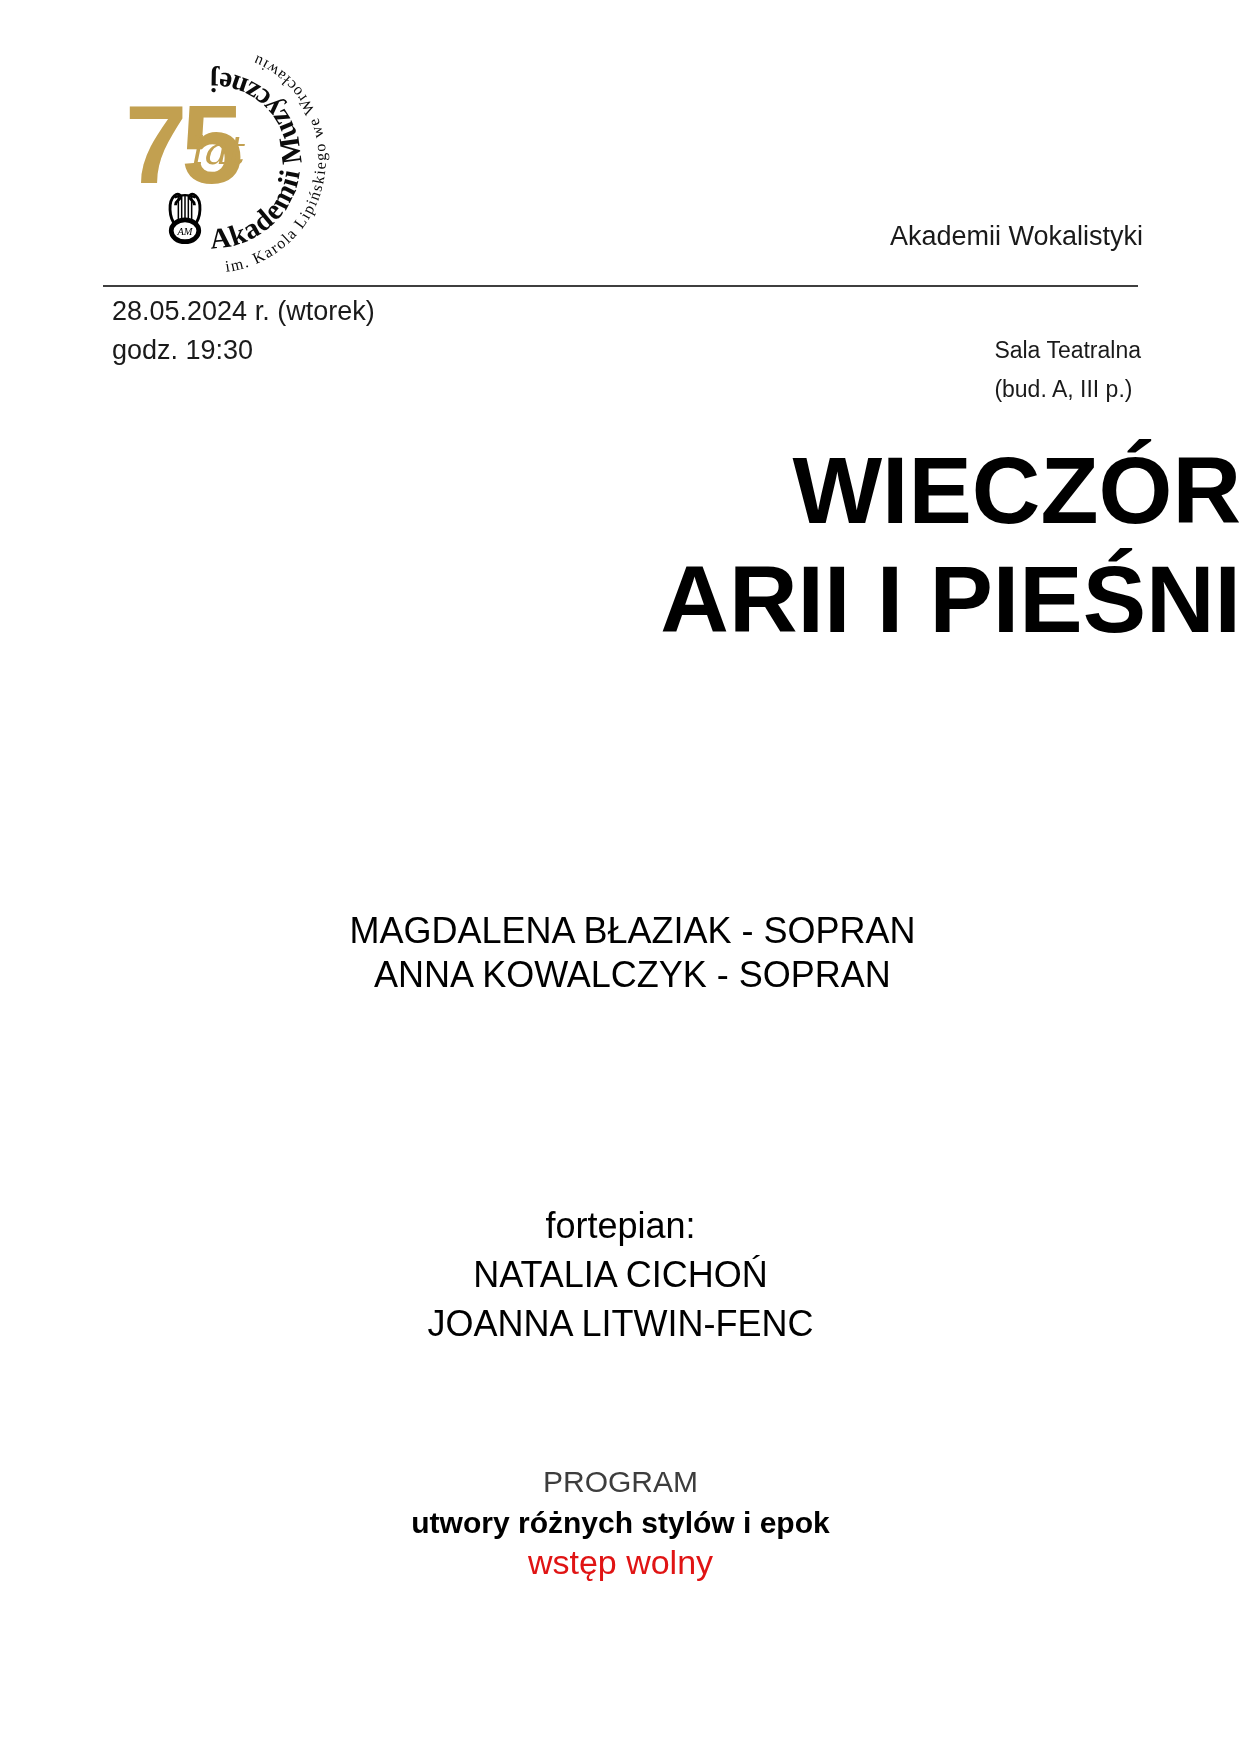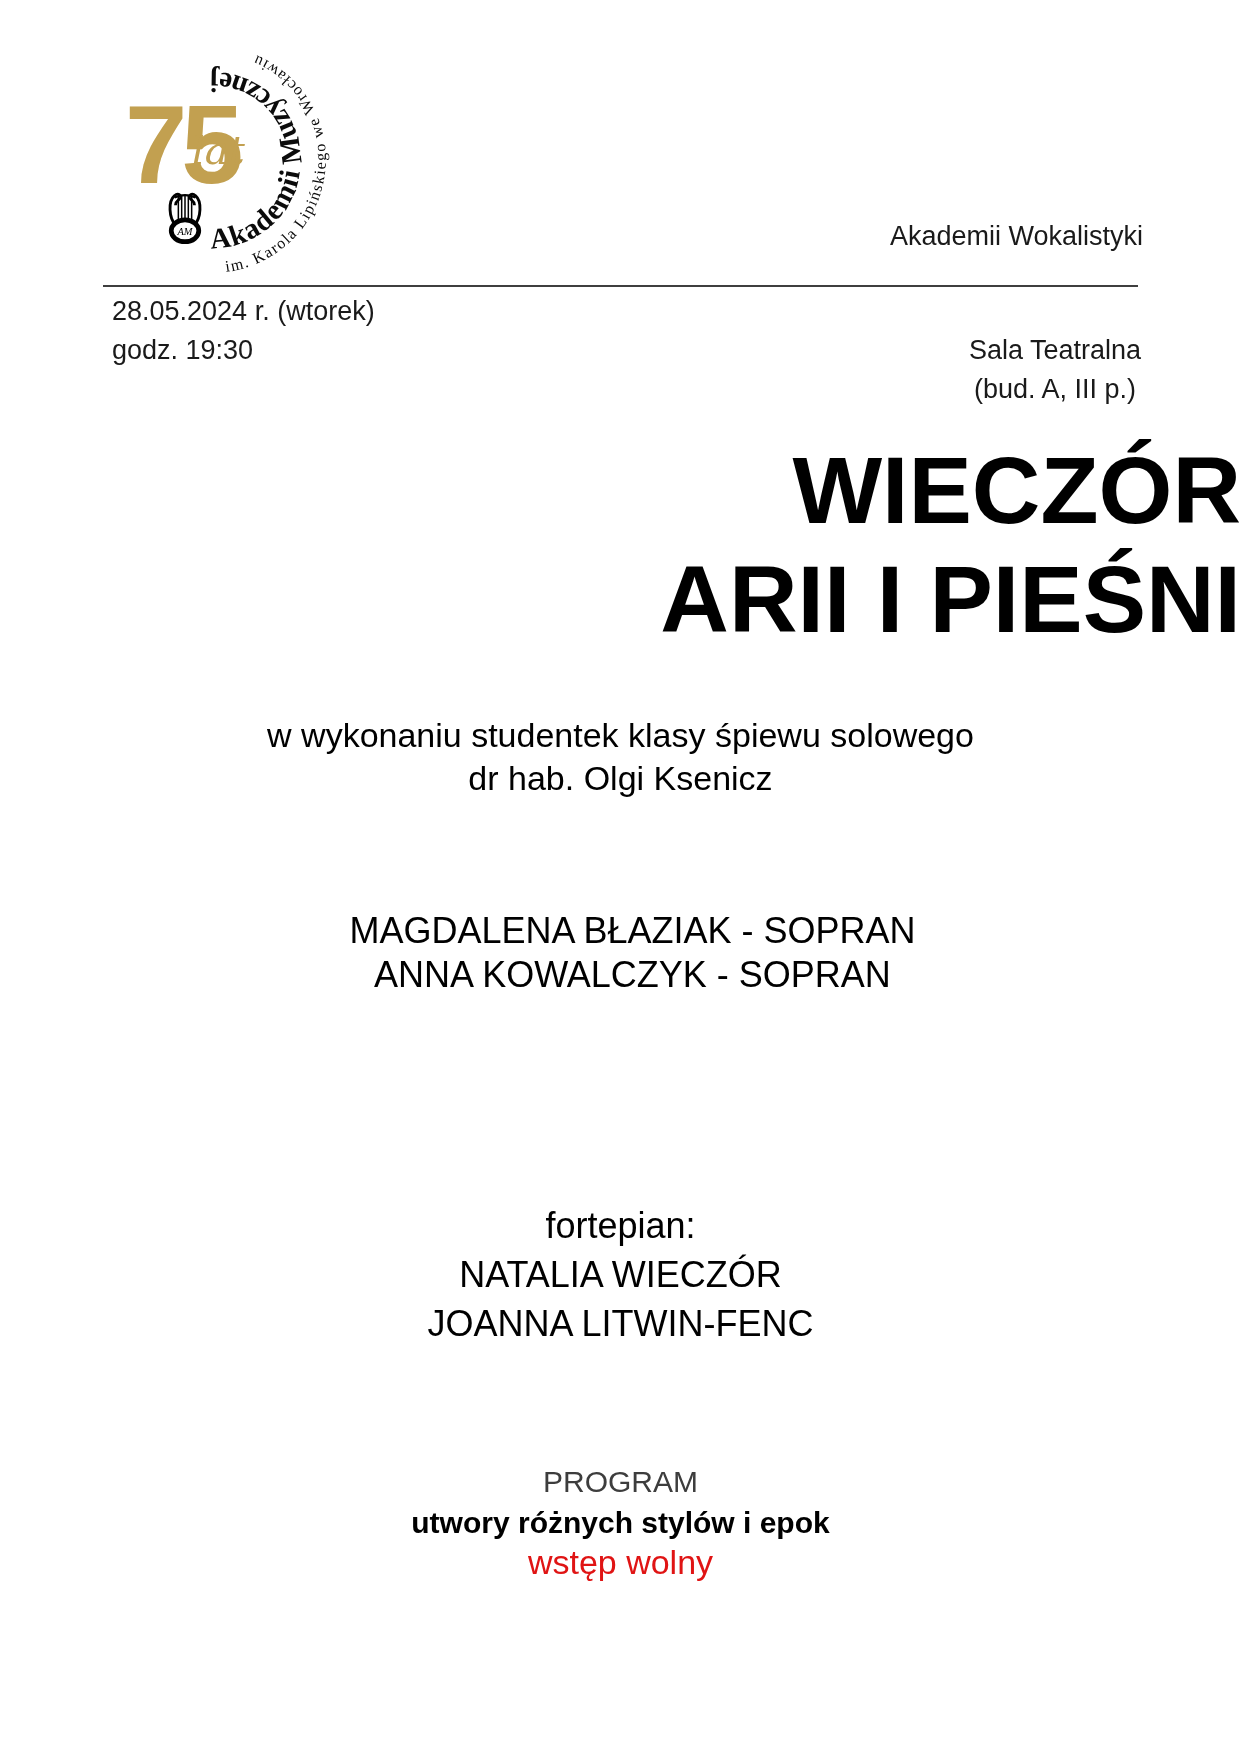--- a/index.html
+++ b/index.html
@@ -26,21 +26,21 @@
   .rule {
     position:absolute; top:285px; left:103px; width:1035px; height:0;
     border-top:2px solid var(--rule);
   }
   .datetime {
     position:absolute; top:292px; left:112px;
     font-size:27px; line-height:39px; color:var(--ink2);
   }
   .venue {
     position:absolute; top:331px; right:100px;
-    font-size:27px; line-height:39px; text-align:center; color:var(--ink2);
+    font-size:23px; line-height:39px; text-align:left; color:var(--ink2);
   }
   
   .center { position:absolute; left:0; width:100%; text-align:center; }
   .title    { top:436px; font-size:95px; font-weight:bold; line-height:109px; color:#000;text-align:right; }
   .subtitle { top:714px; font-size:34px; line-height:43px; }
   .performers { top:909px; font-size:36px; line-height:44px;padding-left:12px; }
   .accompaniment { top:1201px; font-size:36px; line-height:49px; }
   .program-heading { top:1465px; font-size:30px; color:#3d3d3d; }
   .program-desc    { top:1506px; font-size:30px; font-weight:bold; }
   .admission       { top:1543px; font-size:34px; color:var(--red); }
@@ -92,33 +92,29 @@
   <div class="venue">
     <div>Sala Teatralna</div>
     <div>(bud. A, III p.)</div>
   </div>
 
   <div class="center title">
     <div>WIECZÓR</div>
     <div>ARII I PIEŚNI</div>
   </div>
 
-  <div class="center subtitle">
-    <div>w wykonaniu studentek klasy śpiewu solowego</div>
-    <div>dr hab. Olgi Ksenicz</div>
-  </div>
 
   <div class="center performers">
     <div>MAGDALENA BŁAZIAK - SOPRAN</div>
     <div>ANNA KOWALCZYK - SOPRAN</div>
   </div>
 
   <div class="center accompaniment">
     <div>fortepian:</div>
-    <div>NATALIA WIECZÓR</div>
+    <div>NATALIA CICHOŃ</div>
     <div>JOANNA LITWIN-FENC</div>
   </div>
 
   <div class="center program-heading">PROGRAM</div>
   <div class="center program-desc">utwory różnych stylów i epok</div>
   <div class="center admission">wstęp wolny</div>
 
 </div>
 
 </body></html>

